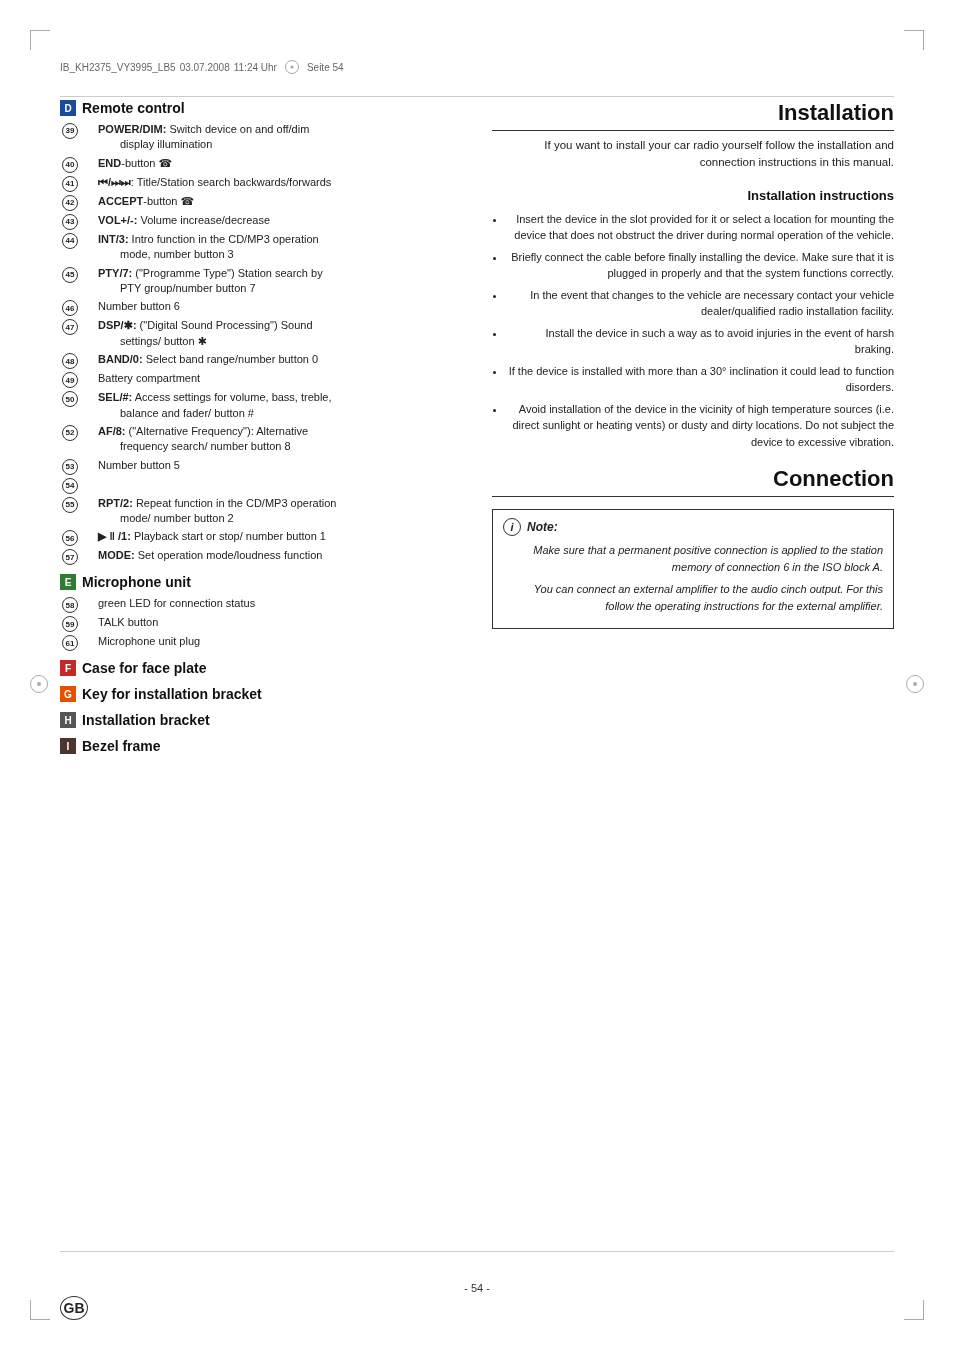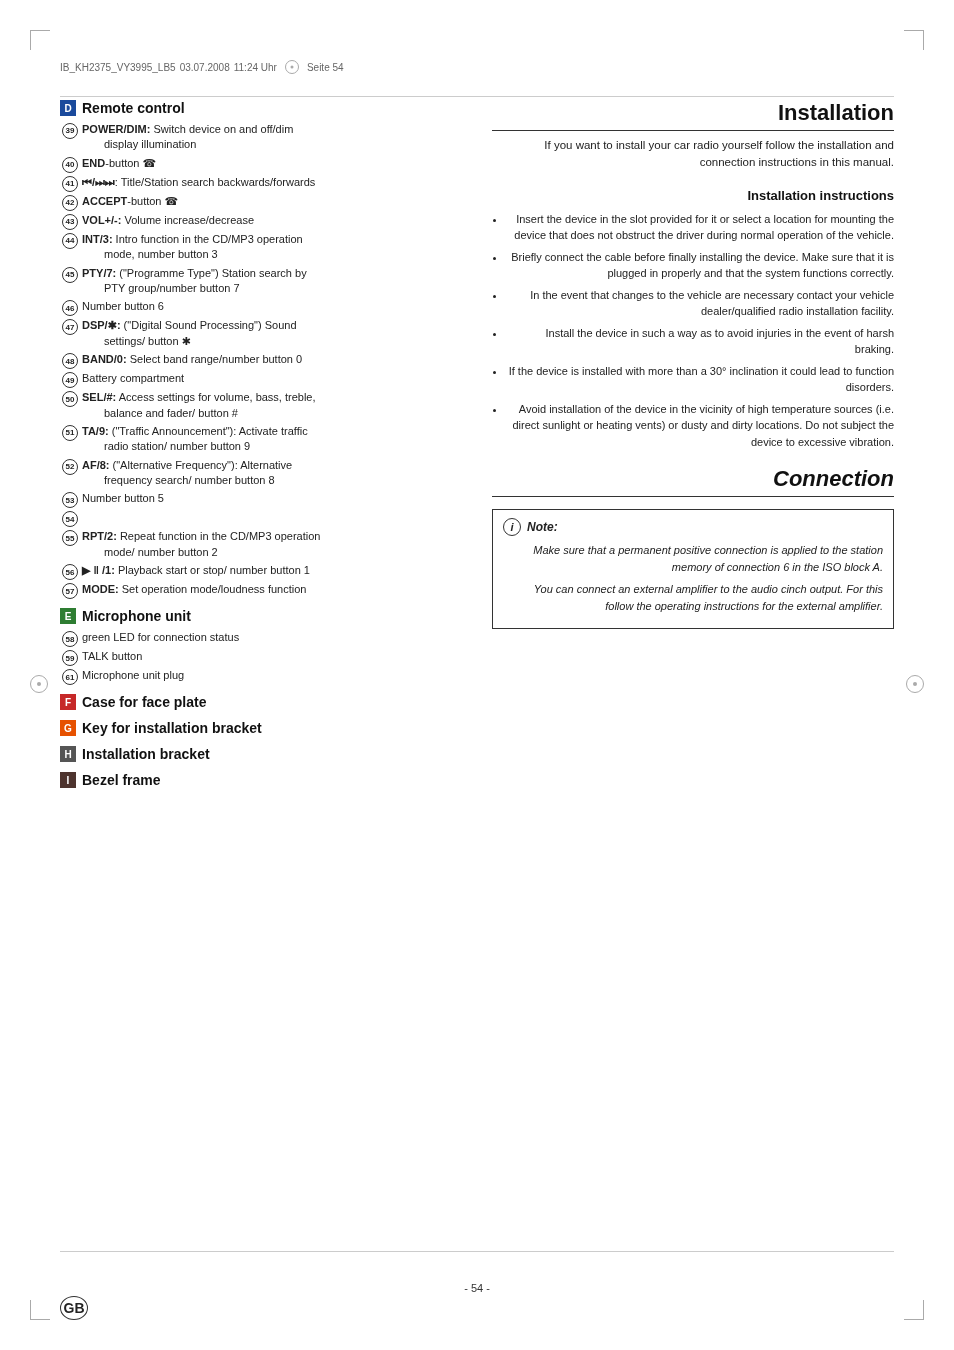--- a/index.html
+++ b/index.html
@@ -159,21 +159,21 @@
     .item-number-circle {
       display: inline-flex;
       align-items: center;
       justify-content: center;
       width: 16px;
       height: 16px;
       border: 1.5px solid #333;
       border-radius: 50%;
       font-size: 8px;
       font-weight: bold;
-      margin-right: 4px;
+      margin-right: 20px;
       flex-shrink: 0;
       position: relative;
       top: 1px;
     }
     .item-text {
       font-size: 11px;
       color: #222;
       line-height: 1.4;
     }
     .item-text strong { font-weight: bold; }
@@ -217,21 +217,20 @@
       color: #222;
     }
 
     .connection-title {
       font-size: 22px;
       font-weight: bold;
       color: #111;
       border-bottom: 1.5px solid #333;
       padding-bottom: 4px;
       margin-bottom: 12px;
-      font-style: italic;
     }
 
     
     .note-box {
       border: 1px solid #333;
       padding: 8px 10px;
       margin-bottom: 12px;
     }
     .note-header {
       display: flex;
@@ -382,24 +381,20 @@
         <div class="item-row">
           <span class="item-number-circle">49</span>
           <span class="item-text">Battery compartment</span>
         </div>
 
         <div class="item-row">
           <span class="item-number-circle">50</span>
           <span class="item-text"><strong>SEL/#:</strong> Access settings for volume, bass, treble,<br><span class="item-indent">balance and fader/ button #</span></span>
         </div>
 
-        <div class="item-row">
-          <span class="item-number-circle">51</span>
-          <span class="item-text"><strong>TA/9:</strong> ("Traffic Announcement"): Activate traffic<br><span class="item-indent">radio station/ number button 9</span></span>
-        </div>
 
         <div class="item-row">
           <span class="item-number-circle">52</span>
           <span class="item-text"><strong>AF/8:</strong> ("Alternative Frequency"): Alternative<br><span class="item-indent">frequency search/ number button 8</span></span>
         </div>
 
         <div class="item-row">
           <span class="item-number-circle">53</span>
           <span class="item-text">Number button 5</span>
         </div>

